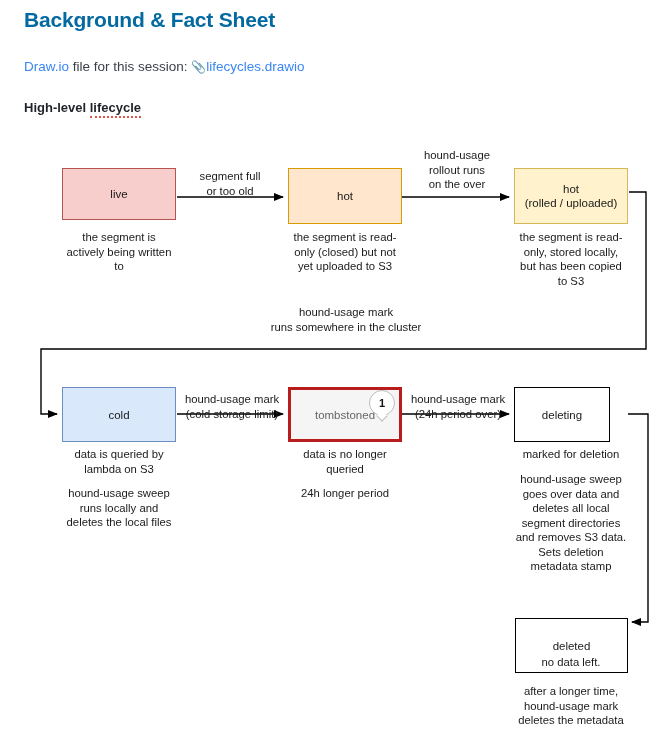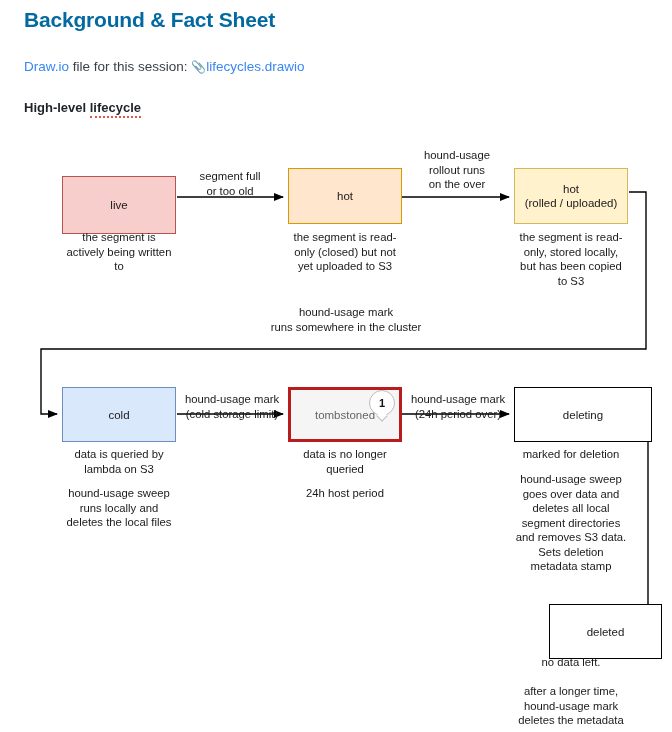--- a/index.html
+++ b/index.html
@@ -164,21 +164,21 @@
 
       <path d="M629,192 L646,192 L646,349 L41,349 L41,414 L57,414" stroke="#000000" stroke-width="1.4" fill="none" marker-end="url(#ah)"></path>
 
       <path d="M177,414 L283,414" stroke="#000000" stroke-width="1.4" fill="none" marker-end="url(#ah)"></path>
 
       <path d="M402,414 L509,414" stroke="#000000" stroke-width="1.4" fill="none" marker-end="url(#ah)"></path>
 
       <path d="M628,414 L648,414 L648,622 L632,622" stroke="#000000" stroke-width="1.4" fill="none" marker-end="url(#ah)"></path>
     </svg>
 
-    <div class="node n-live" style="left:62px; top:168px; width:114px; height:58px;margin-top:8px;">
+    <div class="node n-live" style="left:62px; top:168px; width:114px; height:52px;">
       <span>live</span>
     </div>
     <div class="caption" style="left: 52px; top: 230px; width: 134px; white-space: pre-line;">the segment is
 actively being written
 to</div>
 
     <div class="node n-hot" style="left:288px; top:168px; width:114px; height:56px;">
       <span>hot</span>
     </div>
     <div class="caption" style="left: 281px; top: 230px; width: 128px; white-space: pre-line;">the segment is read-
@@ -212,40 +212,40 @@
 deletes the local files</div>
 
     <div class="node n-tomb" style="left:288px; top:387px; width:114px; height:55px;">
       <span>tombstoned</span>
     </div>
     <div class="pin" style="left:369px; top:390px;">
       <span>1</span>
     </div>
     <div class="caption" style="left: 281px; top: 447px; width: 128px; white-space: pre-line;">data is no longer
 queried</div>
-    <div class="caption" style="left:281px; top:486px; width:128px;">24h host period</div>
-
-    <div class="node n-plain" style="left:514px; top:387px; width:138px; height:55px;">
+    <div class="caption" style="left:281px; top:486px; width:128px;">24h longer period</div>
+
+    <div class="node n-plain" style="left:514px; top:387px; width:96px; height:55px;">
       <span>deleting</span>
     </div>
     <div class="caption" style="left:508px; top:447px; width:126px;">marked for deletion</div>
     <div class="caption" style="left: 508px; top: 472px; width: 126px; white-space: pre-line;">hound-usage sweep
 goes over data and
 deletes all local
 segment directories
 and removes S3 data.
 Sets deletion
 metadata stamp</div>
 
     <div class="edge-label" style="left: 180px; top: 392px; width: 104px; white-space: pre-line;">hound-usage mark
 (cold storage limit)</div>
     <div class="edge-label" style="left: 406px; top: 392px; width: 104px; white-space: pre-line;">hound-usage mark
 (24h period over)</div>
 
-    <div class="node n-plain" style="left:515px; top:604px; width:113px; height:55px;margin-left:34px;">
+    <div class="node n-plain" style="left:515px; top:618px; width:113px; height:55px;">
       <span>deleted</span>
     </div>
     <div class="caption" style="left:508px; top:655px; width:126px;">no data left.</div>
     <div class="caption" style="left: 508px; top: 684px; width: 126px; white-space: pre-line;">after a longer time,
 hound-usage mark
 deletes the metadata</div>
 
   </div>
 </div>
 

